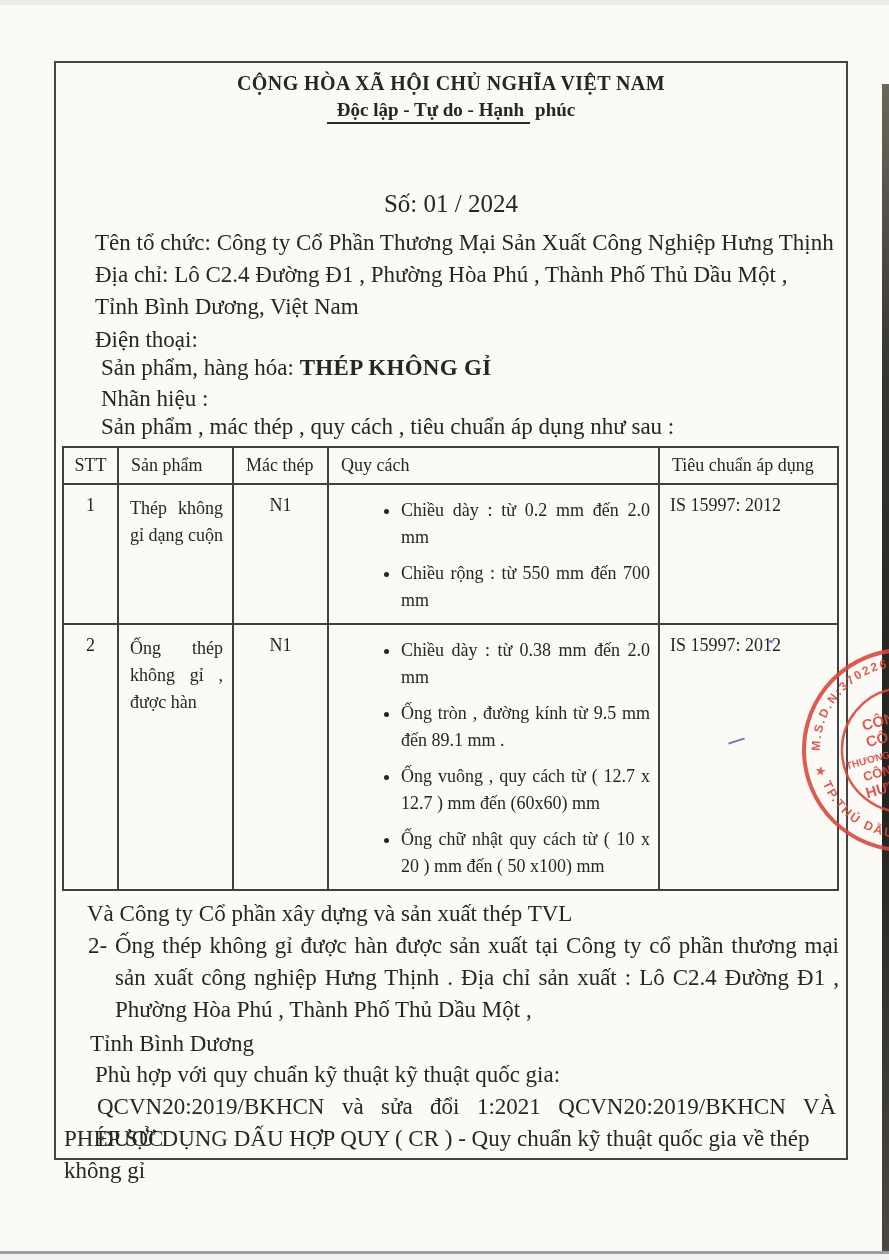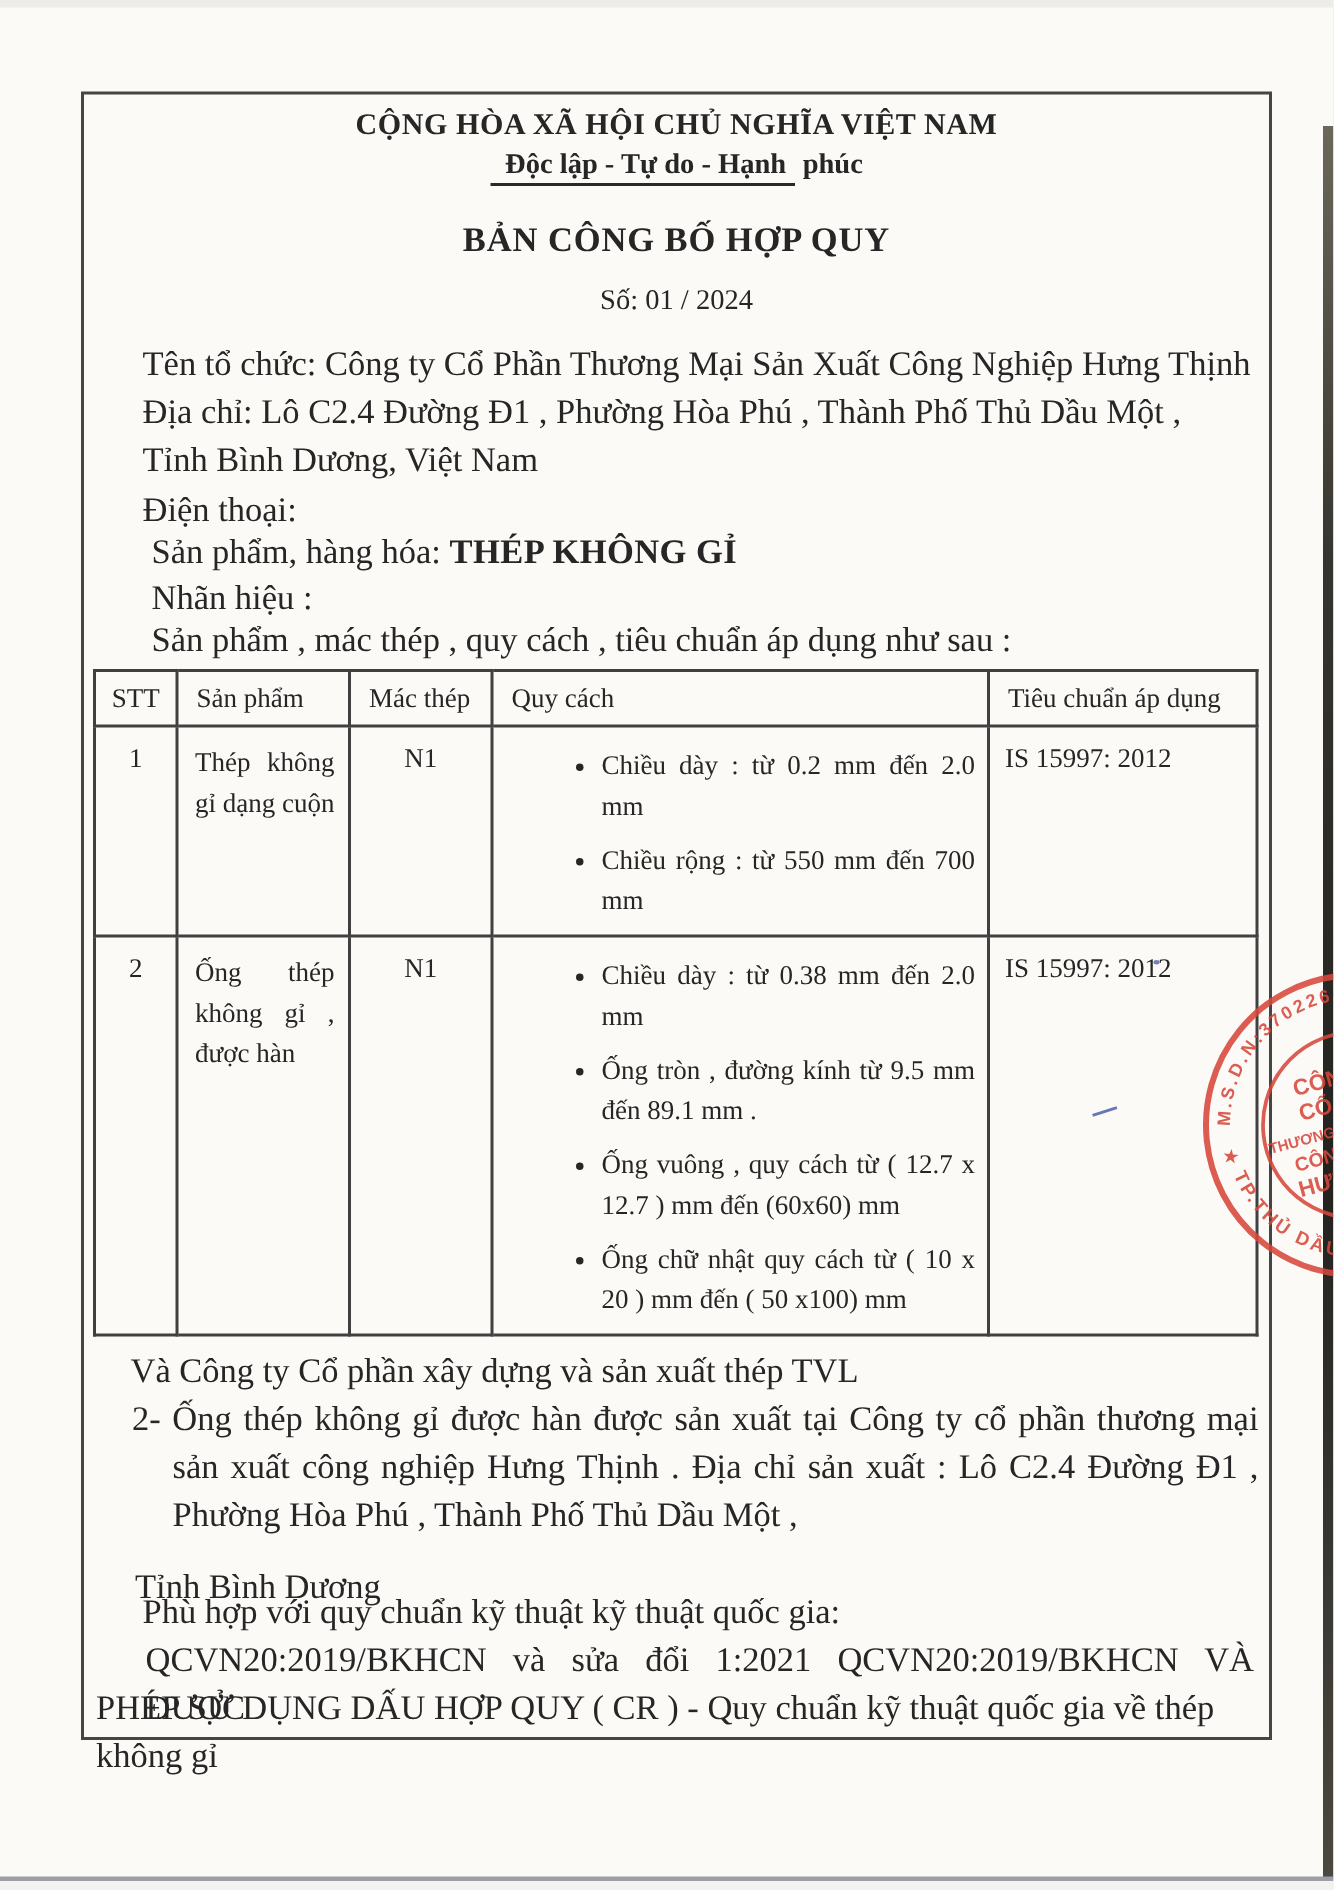--- a/index.html
+++ b/index.html
@@ -22,21 +22,21 @@
   
   .frame { left:54px; top:61px; width:794px; height:1099px;
            border:2px solid #454545; box-sizing:border-box; }
 
   
   .hdr-national { left:54px; top:72px;  width:794px; font-weight:bold; font-size:20px; letter-spacing:.4px; }
   .hdr-motto    { left:54px; top:99px;  width:794px; font-weight:bold; font-size:19px; }
   .hdr-motto .underlined { border-bottom:2px solid #2a2a2a; padding:0 6px 2px 10px; }
   .hdr-motto .tail { padding-left:5px; }
   .doc-title  { left:54px; top:147px; width:794px; font-weight:bold; font-size:23px; letter-spacing:.6px; }
-  .doc-number { left:54px; top:190px; width:794px; font-size:19px; }
+  .doc-number { left:54px; top:190px; width:794px; font-size:25px; }
 
   
   .body-text { font-size:23px; line-height:32px; }
   .org     { left:95px;  top:227px; white-space:nowrap; }
   .addr    { left:95px;  top:259px; width:695px; }
   .phone   { left:95px;  top:324px; }
   .product { left:101px; top:352px; }
   .product b { letter-spacing:.3px;margin-top:23px; }
   .brand   { left:101px; top:383px; }
   .intro   { left:101px; top:411px; }
@@ -56,21 +56,21 @@
   .spec td.qc  { padding:0; }
   .spec td.qc ul { margin:0; padding:12px 8px 0 72px; }
   .spec td.qc li { text-align:justify; line-height:27px; margin:0 0 9px 0; }
   .spec td.tc  { padding:10px 6px 0 10px; }
 
   
   .note1l1 { left:88px; top:866px;  width:748px; }
   .note1l2 { left:87px; top:898px;  width:748px; }
   .note2   { left:88px; top:930px;  width:751px; box-sizing:border-box;
              padding-left:27px; text-indent:-27px; text-align:justify; }
-  .region  { left:90px; top:1028px;margin-top:14px; }
+  .region  { left:90px; top:1028px; }
   .conf-intro { left:95px; top:1059px; }
   .conf1  { left:64px; top:1091px; width:772px; box-sizing:border-box; padding-left:33px;
             text-align:justify; text-align-last:justify; }
   .conf2  { left:64px; top:1123px; width:775px; }
 
   
   .stamp { left:770px; top:616px; width:270px; height:270px; opacity:.88; }
   .stamp text { font-family:"Liberation Sans","DejaVu Sans",sans-serif; font-weight:bold; }
 
   
@@ -88,21 +88,20 @@
   <div class="abs edge-right"></div>
   <div class="abs edge-bottom"></div>
   <div class="abs edge-bottom-fade"></div>
 
   <div class="abs frame"></div>
 
   <div class="abs center hdr-national">CỘNG HÒA XÃ HỘI CHỦ NGHĨA VIỆT NAM</div>
   <div class="abs center hdr-motto">
     <span class="underlined">Độc lập - Tự do - Hạnh</span><span class="tail">phúc</span>
   </div>
-  <div class="abs center doc-title">BẢN CÔNG BỐ HỢP QUY</div>
   <div class="abs center doc-number">Số: 01 / 2024</div>
 
   <div class="abs body-text org">Tên tổ chức: Công ty Cổ Phần Thương Mại Sản Xuất Công Nghiệp Hưng Thịnh</div>
   <div class="abs body-text addr">Địa chỉ: Lô C2.4 Đường Đ1 , Phường Hòa Phú , Thành Phố Thủ Dầu Một , Tỉnh Bình Dương, Việt Nam</div>
   <div class="abs body-text phone">Điện thoại:</div>
   <div class="abs body-text product">
     <span>Sản phẩm, hàng hóa: </span><b>THÉP KHÔNG GỈ</b>
   </div>
   <div class="abs body-text brand">Nhãn hiệu :</div>
   <div class="abs body-text intro">Sản phẩm , mác thép , quy cách , tiêu chuẩn áp dụng như sau :</div>

